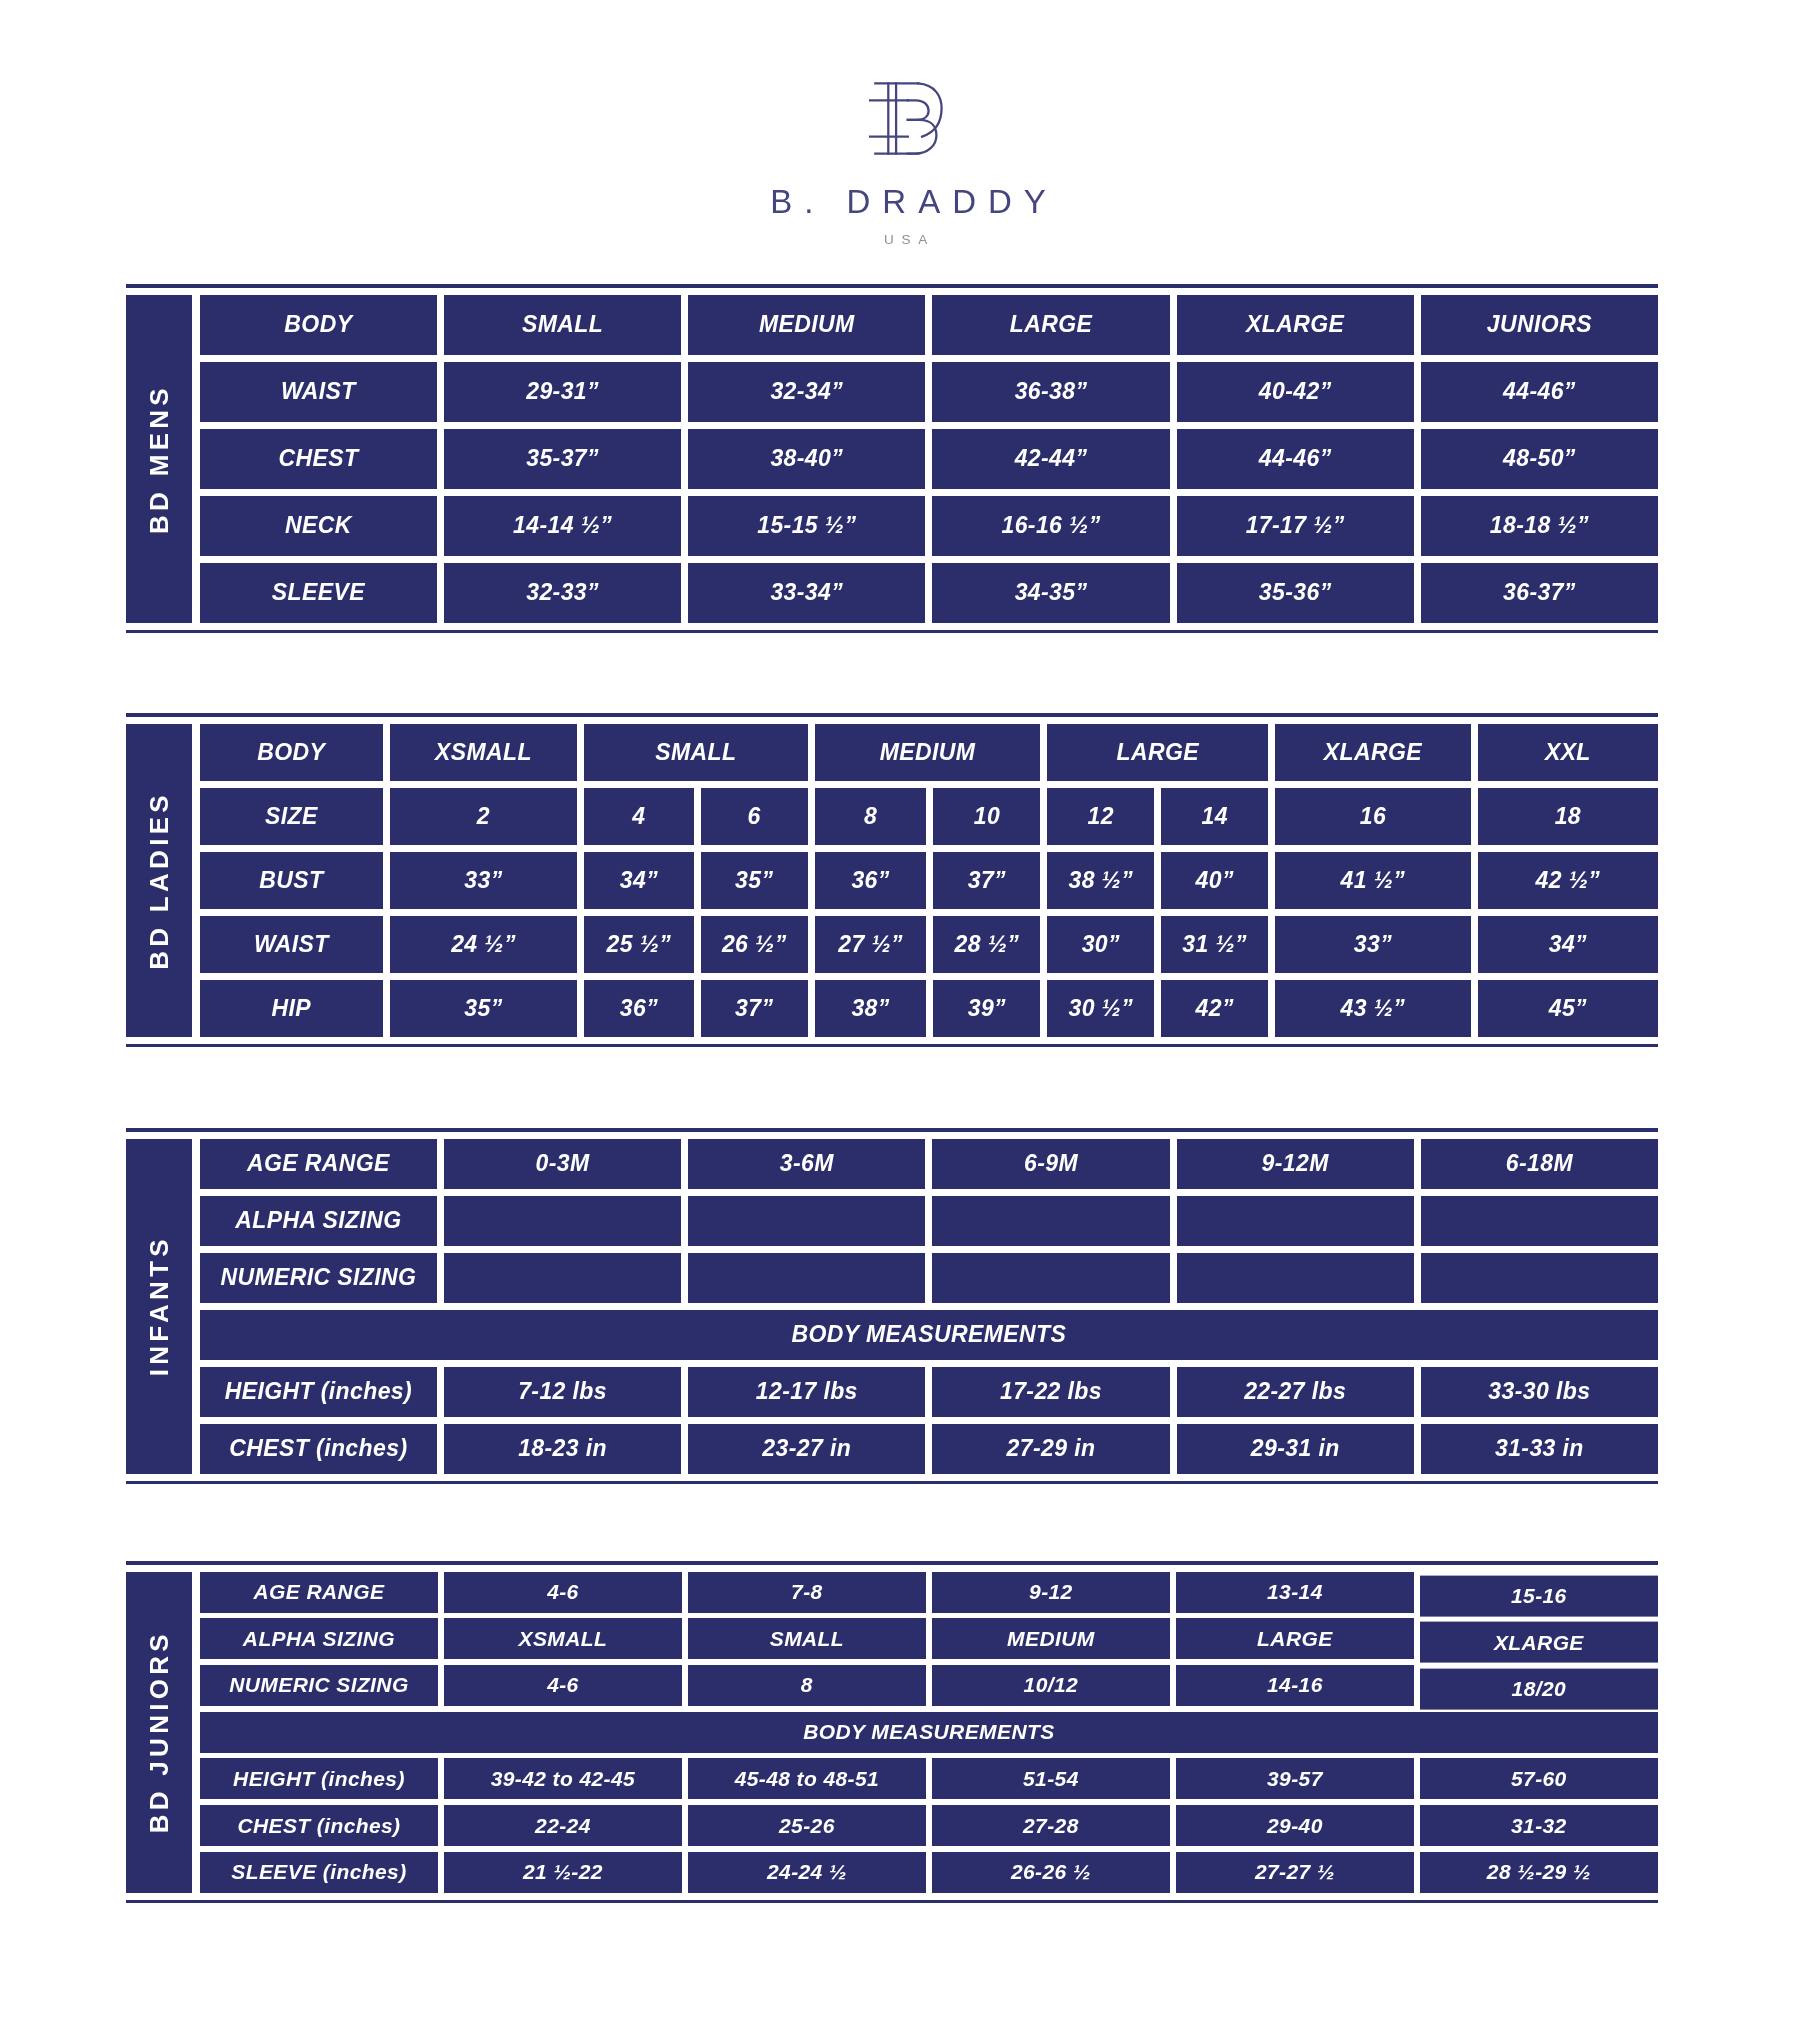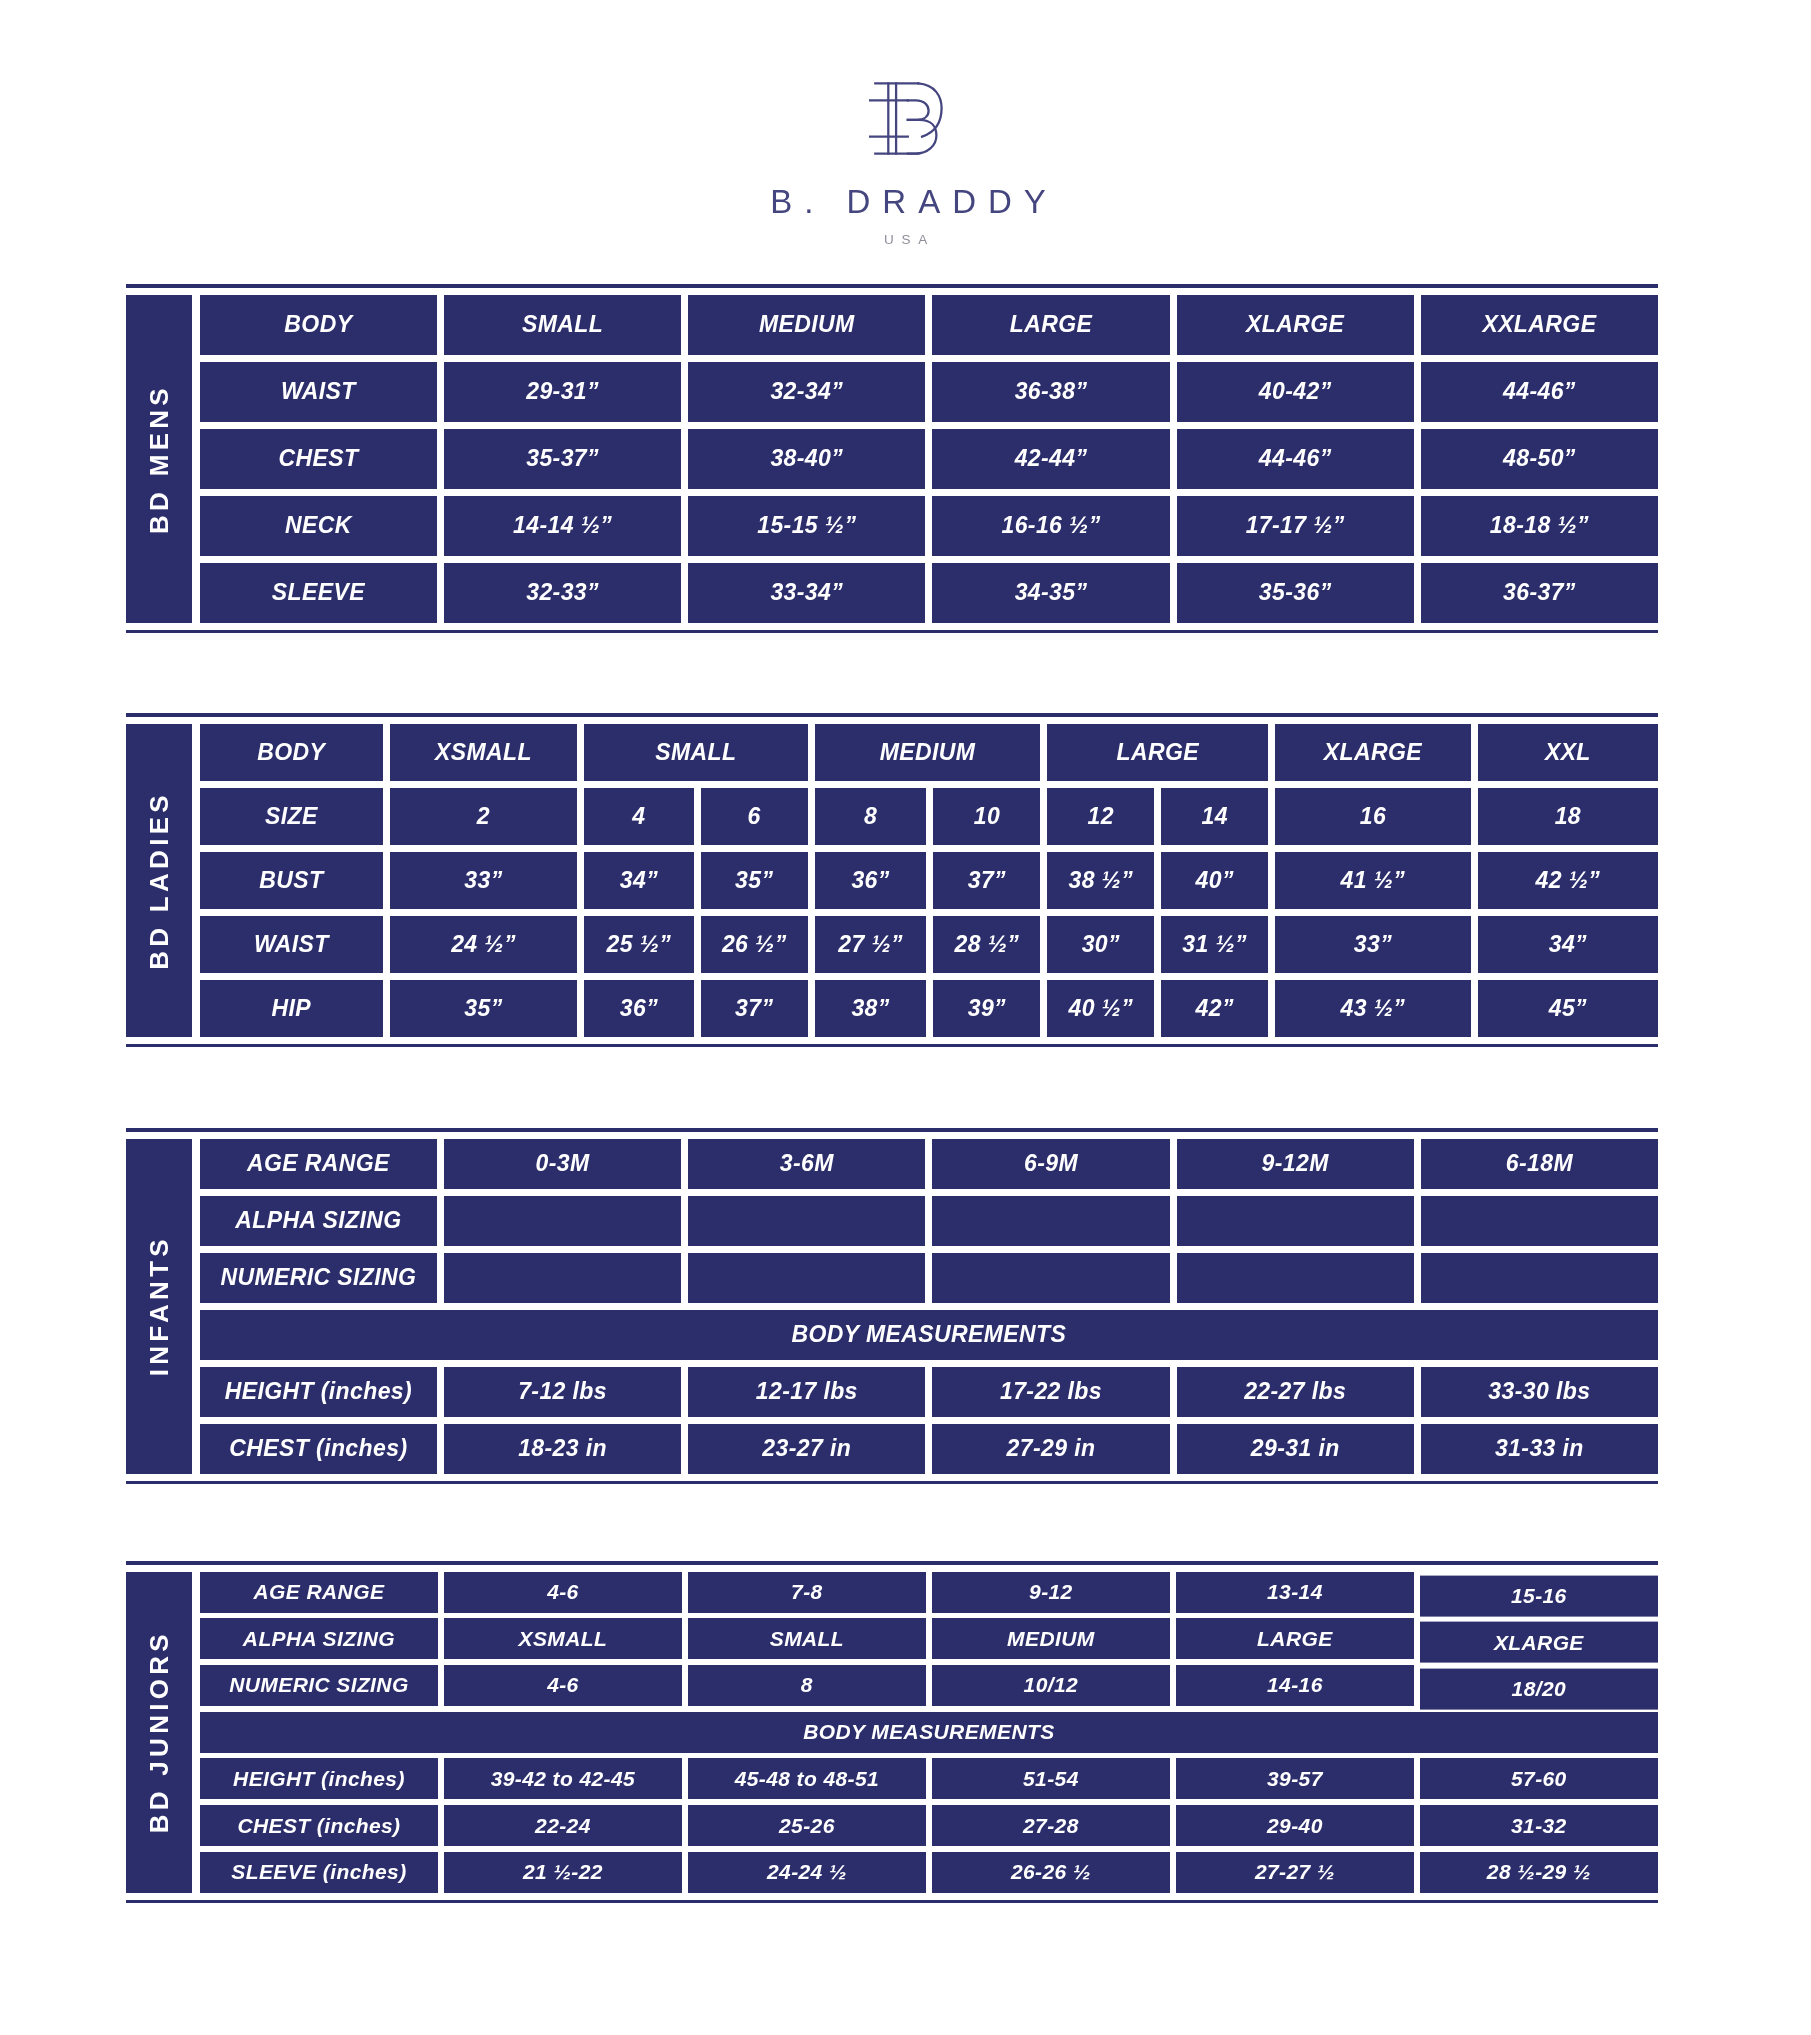--- a/index.html
+++ b/index.html
@@ -136,21 +136,21 @@
     <div class="table-body">
       <aside class="sidebar">
         <span class="vlabel">BD MENS</span>
       </aside>
       <div class="grid">
           <div class="cell">BODY</div>
           <div class="cell">SMALL</div>
           <div class="cell">MEDIUM</div>
           <div class="cell">LARGE</div>
           <div class="cell">XLARGE</div>
-          <div class="cell">XXLARGE</div>
+          <div class="cell">JUNIORS</div>
           <div class="cell">WAIST</div>
           <div class="cell">29-31”</div>
           <div class="cell">32-34”</div>
           <div class="cell">36-38”</div>
           <div class="cell">40-42”</div>
           <div class="cell">44-46”</div>
           <div class="cell">CHEST</div>
           <div class="cell">35-37”</div>
           <div class="cell">38-40”</div>
           <div class="cell">42-44”</div>
@@ -216,21 +216,21 @@
           <div class="cell">30”</div>
           <div class="cell">31 ½”</div>
           <div class="cell">33”</div>
           <div class="cell">34”</div>
           <div class="cell">HIP</div>
           <div class="cell">35”</div>
           <div class="cell">36”</div>
           <div class="cell">37”</div>
           <div class="cell">38”</div>
           <div class="cell">39”</div>
-          <div class="cell">40 ½”</div>
+          <div class="cell">30 ½”</div>
           <div class="cell">42”</div>
           <div class="cell">43 ½”</div>
           <div class="cell">45”</div>
         </div>
     </div>
     <div class="frame-line"></div>
   </section>
 
   <section class="size-table" id="table-infants">
     <div class="frame-line"></div>

